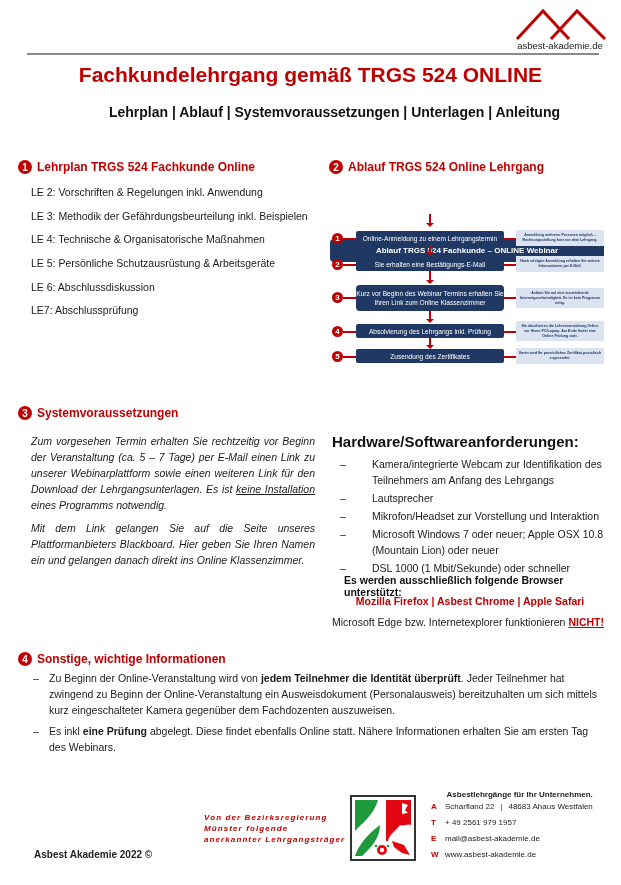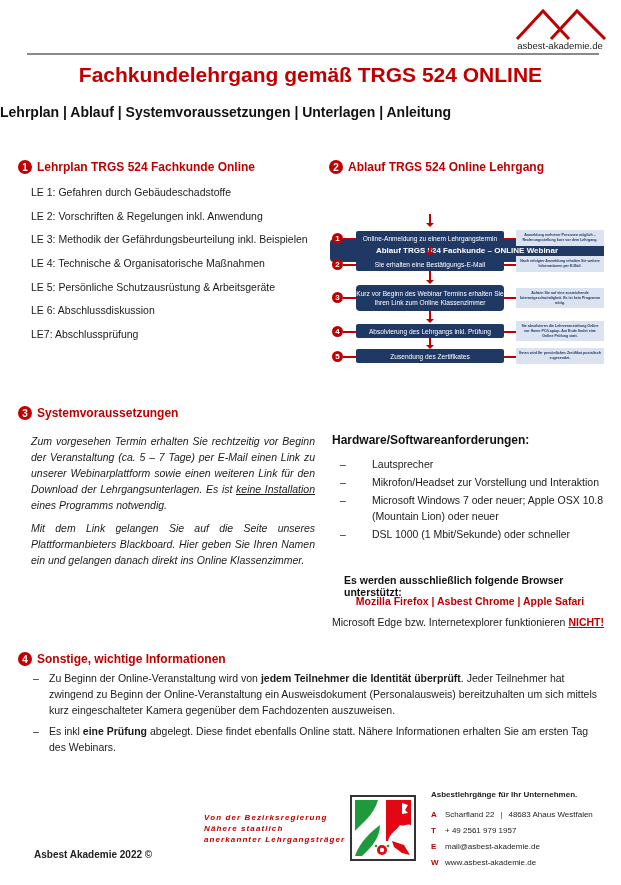--- a/index.html
+++ b/index.html
@@ -5,21 +5,21 @@
     * { box-sizing: border-box; margin: 0; padding: 0; }
     html, body { width: 621px; height: 885px; background: #ffffff; overflow: hidden; }
     body { font-family: "Liberation Sans", "DejaVu Sans", sans-serif; color: #1a1a1a; position: relative; }
 
     .logo { position: absolute; left: 505px; top: 6px; width: 110px; height: 44px; }
     .logo svg { position: absolute; left: 8px; top: 0; }
     .logo-text { position: absolute; left: 0; top: 34px; width: 110px; text-align: center; font-size: 9.5px; color: #222; }
     .header-rule { position: absolute; left: 27px; top: 53px; width: 572px; height: 2px; background: #8a8a8a; }
 
     .title { position: absolute; left: 0; top: 63px; width: 621px; text-align: center; color: #c00000; font-size: 21px; font-weight: bold; }
-    .subnav { position: absolute; left: 0; top: 104px; width: 560px; text-align: left; font-size: 14px; font-weight: bold; color: #111; }
+    .subnav { position: absolute; left: 0; top: 104px; width: 560px; text-align: right; font-size: 14px; font-weight: bold; color: #111; }
 
     .sec-head { position: absolute; display: flex; align-items: center; gap: 5px; color: #c00000; font-size: 12px; font-weight: bold; }
     .num-badge { width: 14px; height: 14px; border-radius: 50%; background: #c00000; color: #fff; font-size: 10px; font-weight: bold; display: inline-flex; align-items: center; justify-content: center; }
 
     .le-list { position: absolute; left: 31px; top: 185px; list-style: none; }
     .le-list li { font-size: 10.5px; color: #1a1a1a; height: 23.7px; line-height: 14px; }
 
     
     .flow { position: absolute; left: 330px; top: 191px; width: 280px; height: 175px; }
     .flow-top { position: absolute; left: 0; top: 0; width: 274px; height: 23px; background: #1f3864; border-radius: 4px; color: #fff; font-size: 8px; font-weight: bold; text-align: center; line-height: 23px; margin-top: 48px; }
@@ -28,40 +28,40 @@
     .flow-connL { position: absolute; left: 13px; width: 13px; height: 1.5px; background: #c00000; }
     .flow-connR { position: absolute; left: 174px; width: 12px; height: 1.5px; background: #c00000; }
     .flow-note { position: absolute; left: 186px; width: 88px; background: #dce3f0; color: #1f3864; font-size: 3.6px; font-weight: bold; text-align: center; display: flex; align-items: center; justify-content: center; padding: 1px 3px; line-height: 5px; }
     .flow-arrow { position: absolute; left: 99px; width: 2px; background: #c00000; }
     .flow-arrow::after { content: ""; position: absolute; left: -3px; bottom: -3px; border-left: 4px solid transparent; border-right: 4px solid transparent; border-top: 4px solid #c00000; }
 
     .sys-text { position: absolute; left: 31px; top: 433px; width: 284px; font-size: 10.5px; line-height: 16px; text-align: justify; color: #1a1a1a; }
     .sys-text p { margin-bottom: 7px; font-style: italic; }
     .sys-text u { text-decoration: underline; }
 
-    .hw-head { position: absolute; left: 332px; top: 433px; font-size: 12px; font-weight: bold; color: #111; }
+    .hw-head { position: absolute; left: 332px; top: 433px; font-size: 15px; font-weight: bold; color: #111; }
     .hw-list { position: absolute; left: 340px; top: 456px; width: 270px; list-style: none; }
     .hw-list li { position: relative; padding-left: 32px; font-size: 10.5px; line-height: 16px; margin-bottom: 2px; color: #1a1a1a; }
     .hw-list li::before { content: "–"; position: absolute; left: 0; top: 0; }
 
     .browser-head { position: absolute; left: 332px; top: 574px; font-size: 10.5px; font-weight: bold; color: #111; padding-left: 12px; }
     .browser-list { position: absolute; left: 320px; top: 595px; width: 300px; text-align: center; font-size: 10.5px; font-weight: bold; color: #c00000; }
     .edge-note { position: absolute; left: 332px; top: 616px; font-size: 10.5px; color: #1a1a1a; }
     .edge-note .nicht { color: #c00000; font-weight: bold; text-decoration: underline; }
 
     .info-list { position: absolute; left: 33px; top: 670px; width: 570px; list-style: none; }
     .info-list li { position: relative; padding-left: 16px; font-size: 10.5px; line-height: 16px; margin-bottom: 5px; color: #1a1a1a; }
     .info-list li::before { content: "–"; position: absolute; left: 0; top: 0; }
 
     .copyright { position: absolute; left: 34px; top: 849px; font-size: 10px; font-weight: bold; color: #222; }
     .recognized { position: absolute; left: 204px; top: 812px; font-size: 8px; font-weight: bold; color: #c00000; letter-spacing: 1.1px; line-height: 11px; font-style: italic; }
     .nrw-crest { position: absolute; left: 350px; top: 795px; width: 66px; height: 66px; border: 2px solid #333; background: #fff; }
 
     .contact { position: absolute; left: 431px; top: 790px; font-size: 8px; color: #222; }
-    .contact .tagline { font-weight: bold; margin-bottom: 8px; height: 12px; }
+    .contact .tagline { font-weight: bold; height: 12px; text-align: right; }
     .contact .row { height: 16px; display: flex; gap: 6px; }
     .contact .key { color: #c00000; font-weight: bold; width: 8px; }
     .contact .sep { color: #c00000; }
   </style>
 </head>
 <body>
 
 <div class="logo">
   <svg width="94" height="34" viewBox="0 0 94 34">
     <polyline points="4,33 30,5 56,33" fill="none" stroke="#c00000" stroke-width="3"></polyline>
@@ -72,21 +72,20 @@
 <div class="header-rule"></div>
 
 <div class="title">Fachkundelehrgang gemäß TRGS 524 ONLINE</div>
 <div class="subnav">Lehrplan | Ablauf | Systemvoraussetzungen | Unterlagen | Anleitung</div>
 
 <div class="sec-head" style="left:18px; top:160px;">
   <span class="num-badge">1</span>
   <span>Lehrplan TRGS 524 Fachkunde Online</span>
 </div>
 <ul class="le-list">
-  <li>LE 1: Gefahren durch Gebäudeschadstoffe</li>
   <li>LE 2: Vorschriften &amp; Regelungen inkl. Anwendung</li>
   <li>LE 3: Methodik der Gefährdungsbeurteilung inkl. Beispielen</li>
   <li>LE 4: Technische &amp; Organisatorische Maßnahmen</li>
   <li>LE 5: Persönliche Schutzausrüstung &amp; Arbeitsgeräte</li>
   <li>LE 6: Abschlussdiskussion</li>
   <li>LE7: Abschlussprüfung</li>
 </ul>
 
 <div class="sec-head" style="left:329px; top:160px;">
   <span class="num-badge">2</span>
@@ -136,20 +135,21 @@
   <span class="num-badge">3</span>
   <span>Systemvoraussetzungen</span>
 </div>
 <div class="sys-text">
   <p><span>Zum vorgesehen Termin erhalten Sie rechtzeitig vor Beginn der Veranstaltung (ca. 5 – 7 Tage) per E-Mail einen Link zu unserer Webinarplattform sowie einen weiteren Link für den Download der Lehrgangsunterlagen. Es ist </span><u>keine Installation</u><span> eines Programms notwendig.</span></p>
   <p>Mit dem Link gelangen Sie auf die Seite unseres Plattformanbieters Blackboard. Hier geben Sie Ihren Namen ein und gelangen danach direkt ins Online Klassenzimmer.</p>
 </div>
 
 <div class="hw-head">Hardware/Softwareanforderungen:</div>
 <ul class="hw-list">
+  <li>Kamera/integrierte Webcam zur Identifikation des Teilnehmers am Anfang des Lehrgangs</li>
   <li>Lautsprecher</li>
   <li>Mikrofon/Headset zur Vorstellung und Interaktion</li>
   <li>Microsoft Windows 7 oder neuer; Apple OSX 10.8 (Mountain Lion) oder neuer</li>
   <li>DSL 1000 (1 Mbit/Sekunde) oder schneller</li>
 </ul>
 
 <div class="browser-head">Es werden ausschließlich folgende Browser unterstützt:</div>
 <div class="browser-list">Mozilla Firefox | Asbest Chrome | Apple Safari</div>
 <div class="edge-note"><span>Microsoft Edge bzw. Internetexplorer funktionieren </span><span class="nicht">NICHT!</span></div>
 
@@ -158,21 +158,21 @@
   <span>Sonstige, wichtige Informationen</span>
 </div>
 <ul class="info-list">
   <li><span>Zu Beginn der Online-Veranstaltung wird von </span><b>jedem Teilnehmer die Identität überprüft</b><span>. Jeder Teilnehmer hat zwingend zu Beginn der Online-Veranstaltung ein Ausweisdokument (Personalausweis) bereitzuhalten um sich mittels kurz eingeschalteter Kamera gegenüber dem Fachdozenten auszuweisen.</span></li>
   <li><span>Es inkl </span><b>eine Prüfung</b><span> abgelegt. Diese findet ebenfalls Online statt. Nähere Informationen erhalten Sie am ersten Tag des Webinars.</span></li>
 </ul>
 
 <div class="copyright">Asbest Akademie 2022 ©</div>
 <div class="recognized">
   <div>Von der Bezirksregierung</div>
-  <div>Nähere staatlich</div>
+  <div>Münster folgende</div>
   <div>anerkannter Lehrgangsträger</div>
 </div>
 <div class="nrw-crest">
   <svg width="62" height="62" viewBox="0 0 62 62">
     <path d="M3,3 L26,3 C22,18 10,26 3,34 Z" fill="#1e9a3c"></path>
     <path d="M3,59 C8,44 20,34 28,28 C28,40 20,50 10,59 Z" fill="#1e9a3c"></path>
     <path d="M34,3 L59,3 L59,28 C55,26 52,30 48,28 C44,34 38,36 36,44 L34,44 Z" fill="#e30613"></path>
     <path d="M50,6 l6,2 l-3,5 l3,3 l-6,1 z" fill="#fff"></path>
     <path d="M40,44 L52,48 L58,58 L50,56 L42,50 Z" fill="#e30613"></path>
     <circle cx="30" cy="53" r="5" fill="#e30613"></circle>

